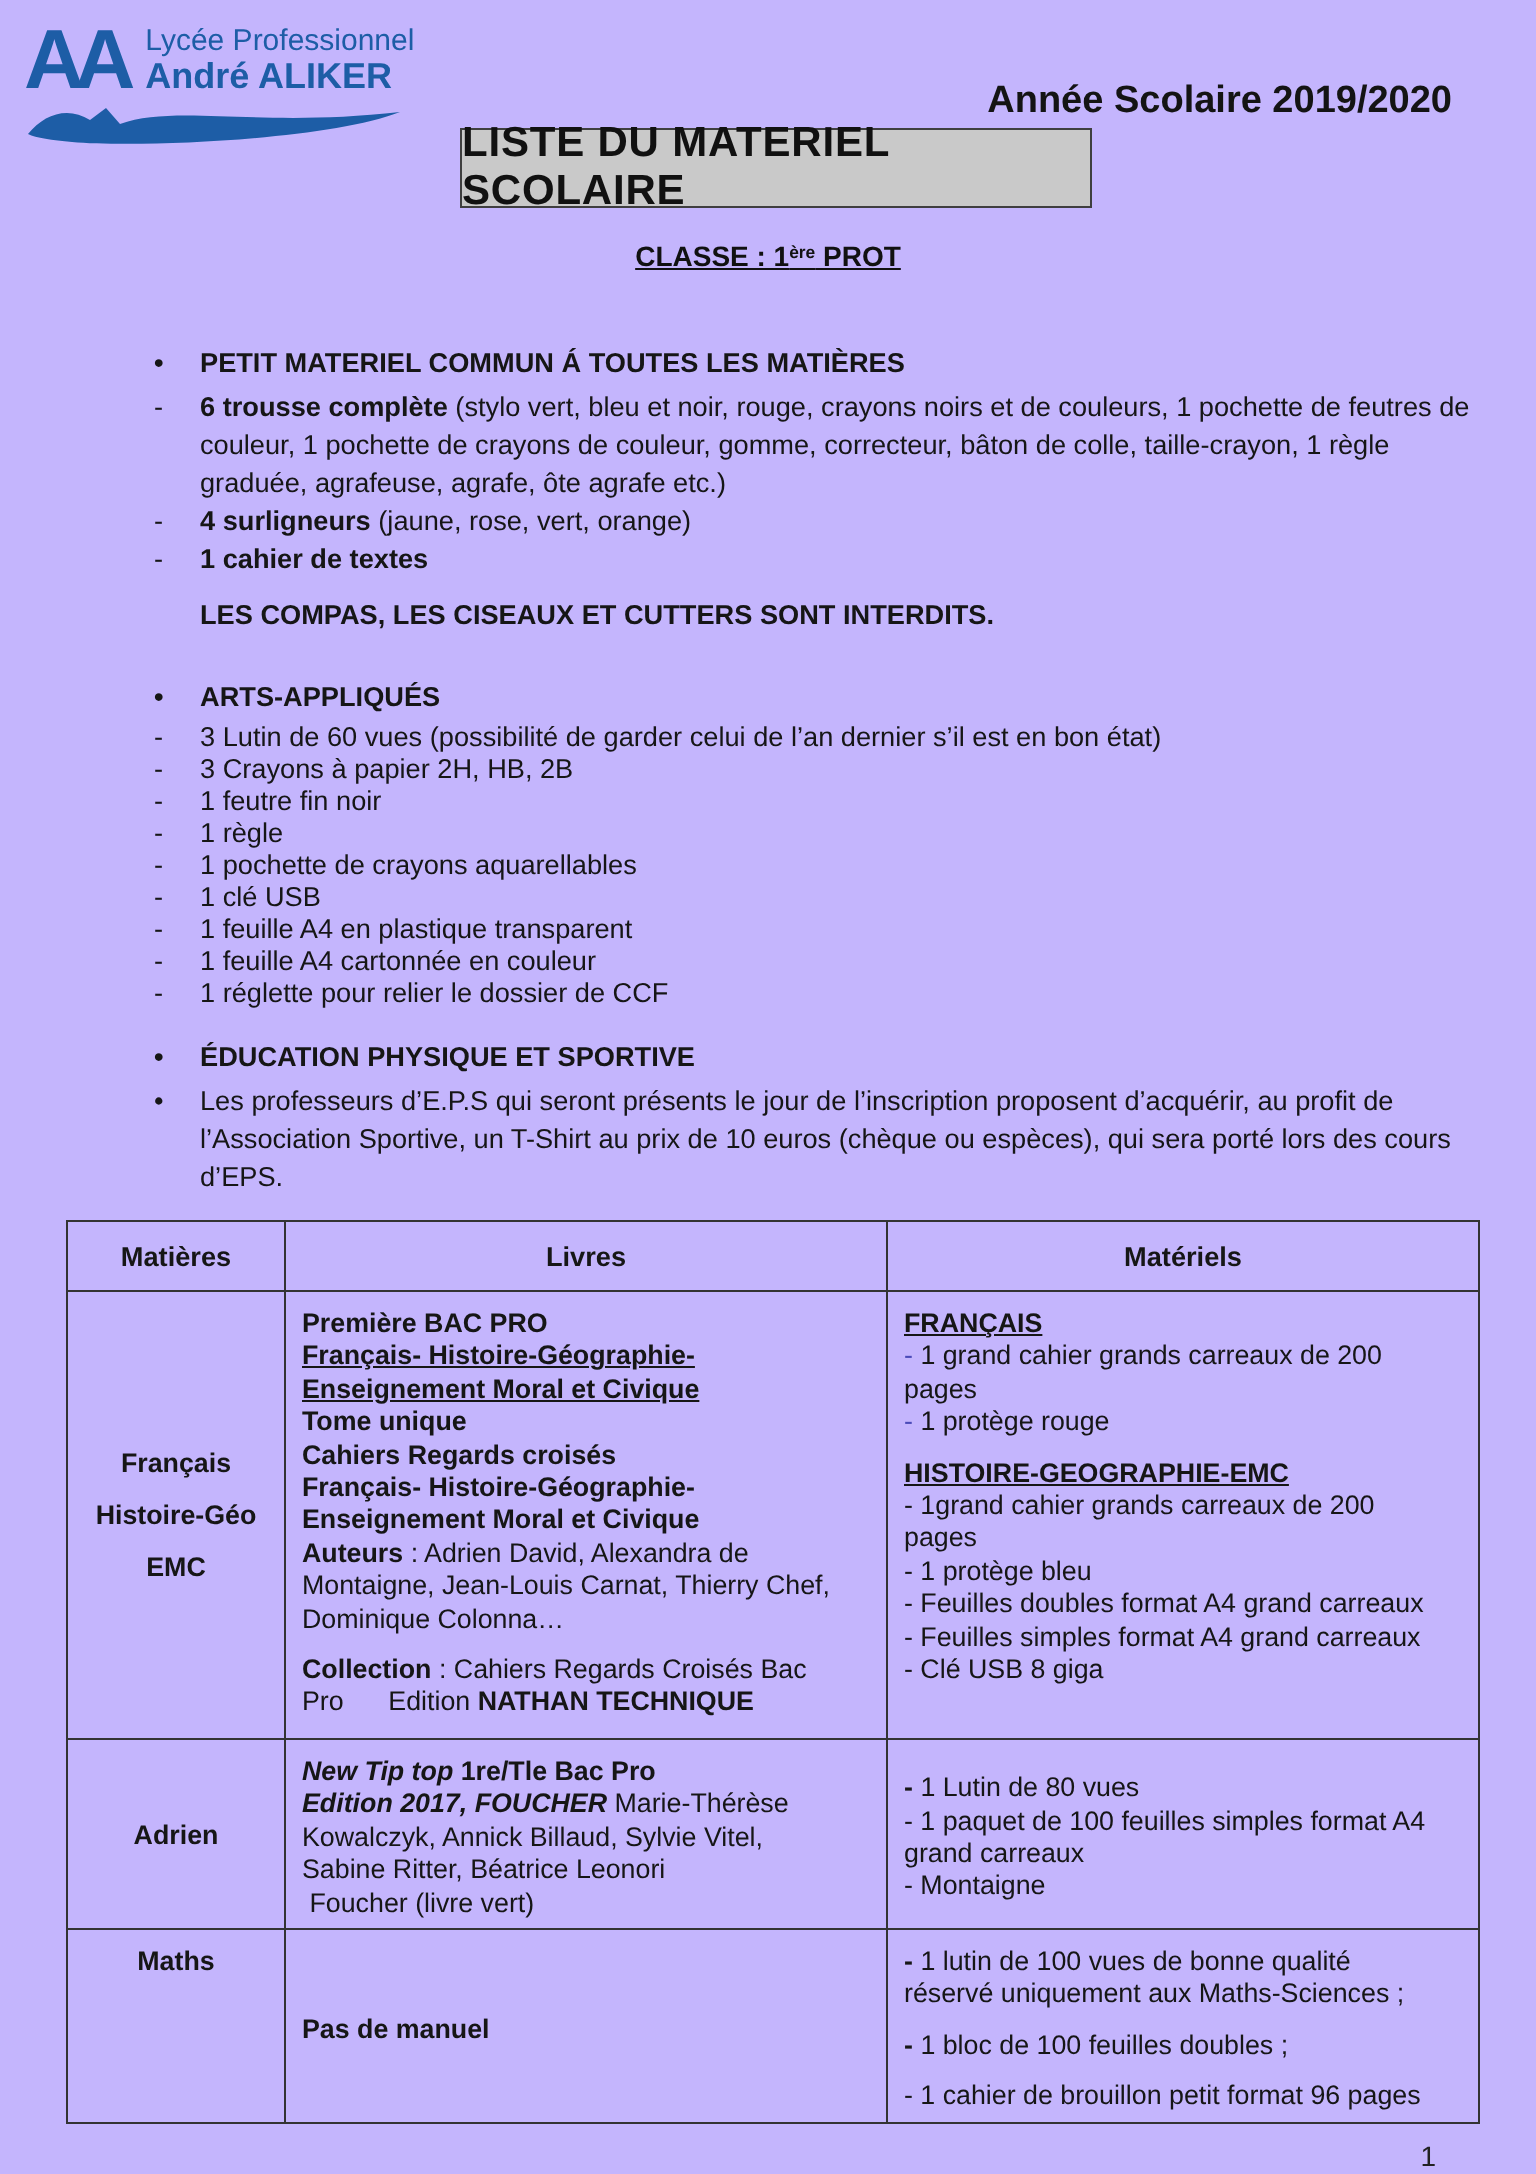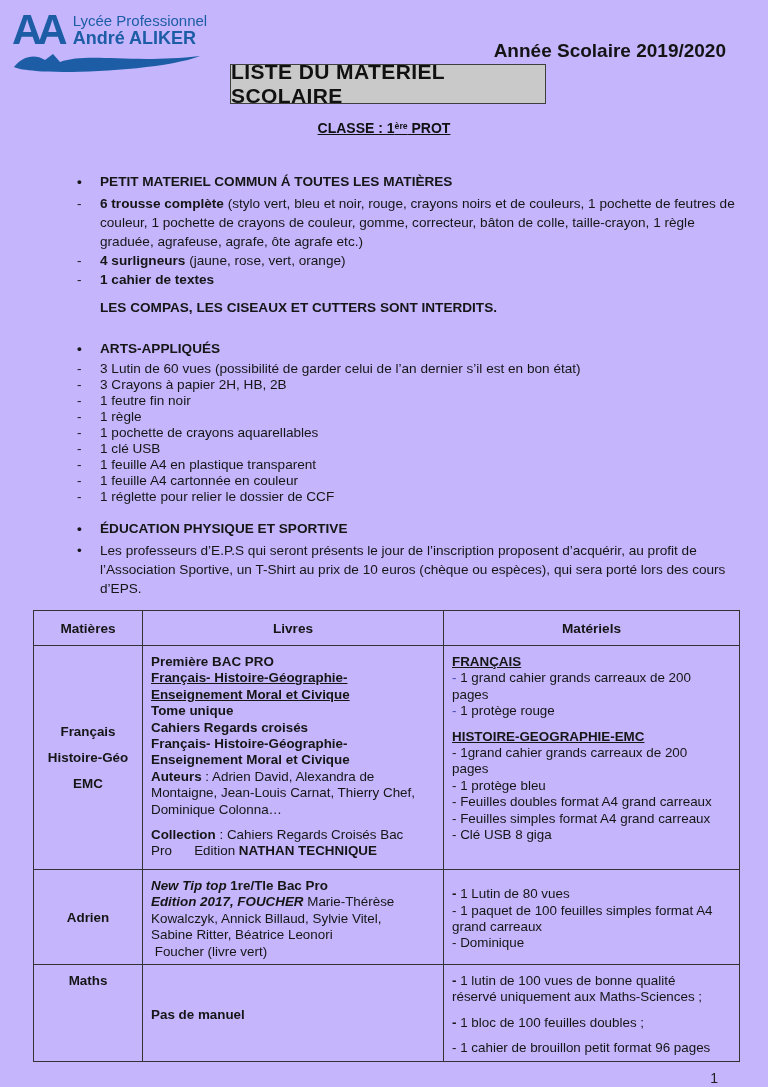--- a/index.html
+++ b/index.html
@@ -196,21 +196,21 @@
             <div class="line"><span class="b">EMC</span></div>
           </td>
         <td class="cell-lines vtop"><div class="line"><span class="b">Première BAC PRO</span></div><div class="line"><span class="b u">Français- Histoire-Géographie-</span></div><div class="line"><span class="b u">Enseignement Moral et Civique</span></div><div class="line"><span class="b">Tome unique</span></div><div class="line"><span class="b">Cahiers Regards croisés</span></div><div class="line"><span class="b">Français- Histoire-Géographie-</span></div><div class="line"><span class="b">Enseignement Moral et Civique</span></div><div class="line"><span class="b">Auteurs</span><span> : Adrien David, Alexandra de</span></div><div class="line"><span>Montaigne, Jean-Louis Carnat, Thierry Chef,</span></div><div class="line"><span>Dominique Colonna…</span></div><div class="line blank"></div><div class="line"><span class="b">Collection</span><span> : Cahiers Regards Croisés Bac</span></div><div class="line"><span>Pro      Edition </span><span class="b">NATHAN TECHNIQUE</span></div></td>
         <td class="cell-lines vtop"><div class="line"><span class="b u">FRANÇAIS</span></div><div class="line"><span style="color: rgb(74, 74, 184);">- </span><span>1 grand cahier grands carreaux de 200</span></div><div class="line"><span>pages</span></div><div class="line"><span style="color: rgb(74, 74, 184);">- </span><span>1 protège rouge</span></div><div class="line blank"></div><div class="line"><span class="b u">HISTOIRE-GEOGRAPHIE-EMC</span></div><div class="line"><span>- 1grand cahier grands carreaux de 200</span></div><div class="line"><span>pages</span></div><div class="line"><span>- 1 protège bleu</span></div><div class="line"><span>- Feuilles doubles format A4 grand carreaux</span></div><div class="line"><span>- Feuilles simples format A4 grand carreaux</span></div><div class="line"><span>- Clé USB 8 giga</span></div></td>
       </tr>
       <tr class="r2">
         <td class="cell-subject">
             <div class="line"><span class="b">Adrien</span></div>
           </td>
         <td class="cell-lines"><div class="line"><span class="b i">New Tip top </span><span class="b">1re/Tle Bac Pro</span></div><div class="line"><span class="b i">Edition 2017, FOUCHER </span><span>Marie-Thérèse</span></div><div class="line"><span>Kowalczyk, Annick Billaud, Sylvie Vitel,</span></div><div class="line"><span>Sabine Ritter, Béatrice Leonori</span></div><div class="line"><span> Foucher (livre vert)</span></div></td>
-        <td class="cell-lines"><div class="line"><span class="b">- </span><span>1 Lutin de 80 vues</span></div><div class="line"><span>- 1 paquet de 100 feuilles simples format A4</span></div><div class="line"><span>grand carreaux</span></div><div class="line"><span>- Dominique</span></div></td>
+        <td class="cell-lines"><div class="line"><span class="b">- </span><span>1 Lutin de 80 vues</span></div><div class="line"><span>- 1 paquet de 100 feuilles simples format A4</span></div><div class="line"><span>grand carreaux</span></div><div class="line"><span>- Montaigne</span></div></td>
       </tr>
       <tr class="r3">
         <td class="cell-subject top">
             <div class="line"><span class="b">Maths</span></div>
           </td>
         <td class="cell-lines"><div class="line"><span class="b">Pas de manuel</span></div></td>
         <td class="cell-lines vtop"><div class="line"><span class="b">- </span><span>1 lutin de 100 vues de bonne qualité</span></div><div class="line"><span>réservé uniquement aux Maths-Sciences ;</span></div><div class="line blank"></div><div class="line"><span class="b">- </span><span>1 bloc de 100 feuilles doubles ;</span></div><div class="line blank"></div><div class="line"><span>- 1 cahier de brouillon petit format 96 pages</span></div></td>
       </tr>
     </tbody>
   </table>

